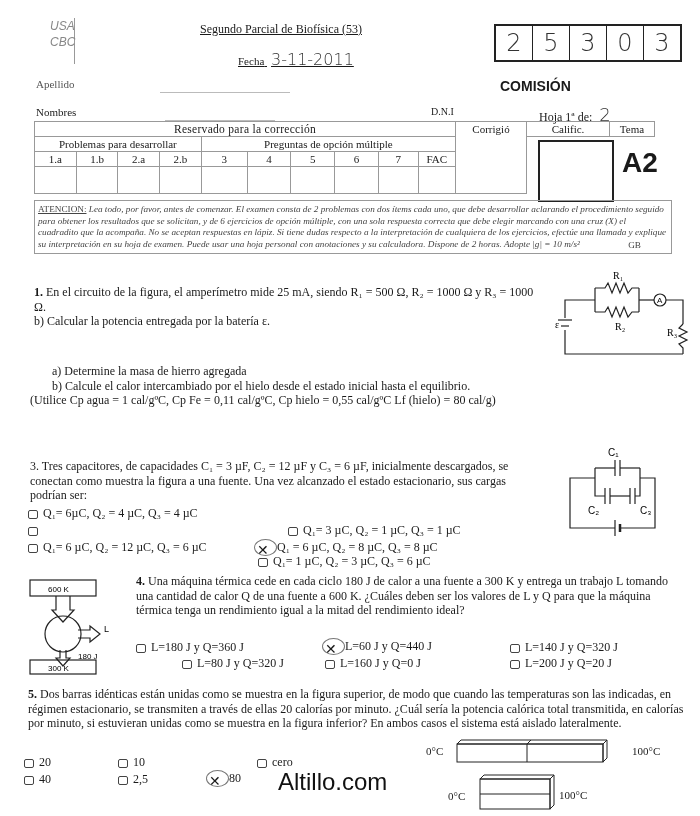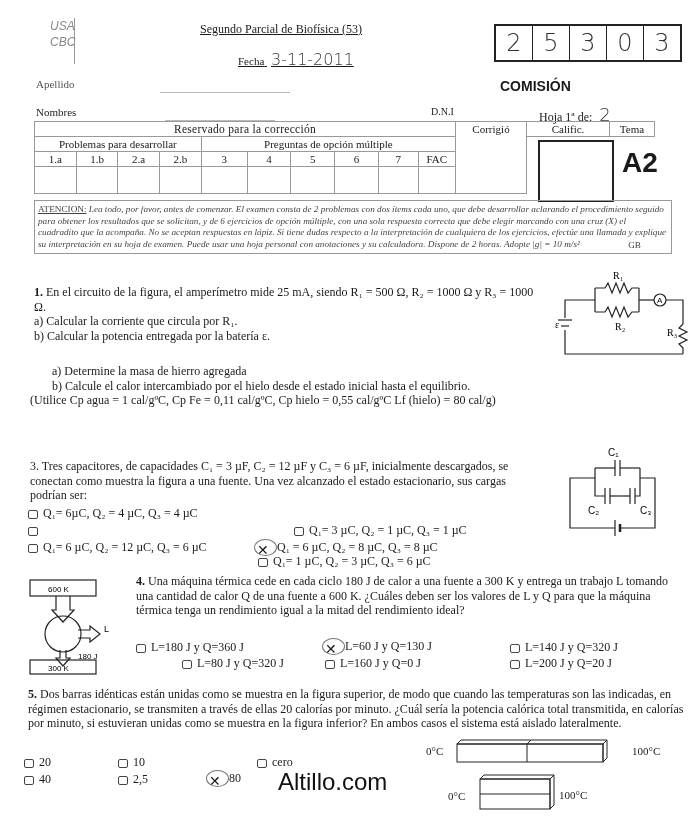--- a/index.html
+++ b/index.html
@@ -129,21 +129,20 @@
 <div class="abs calific-box"></div>
 <div class="abs tema-val sans">A2</div>
 
 <div class="abs atencion">
   <span class="lbl">ATENCION:</span><span> Lea todo, por favor, antes de comenzar. El examen consta de 2 problemas con dos ítems cada uno, que debe desarrollar aclarando el procedimiento seguido para obtener los resultados que se solicitan, y de 6 ejercicios de opción múltiple, con una sola respuesta correcta que debe elegir marcando con una cruz (X) el cuadradito que la acompaña. No se aceptan respuestas en lápiz. Si tiene dudas respecto a la interpretación de cualquiera de los ejercicios, efectúe una llamada y explique su interpretación en su hoja de examen. Puede usar una hoja personal con anotaciones y su calculadora. Dispone de 2 horas. Adopte |g| = 10 m/s²</span>
   <span class="gb">GB</span>
 </div>
 
 <div class="abs q" style="left:34px;top:285px;width:510px;">
   <div><b>1.</b><span> En el circuito de la figura, el amperímetro mide 25 mA, siendo R₁ = 500 Ω, R₂ = 1000 Ω y R₃ = 1000 Ω.</span></div>
-  <div>a) Calcular la corriente que circula por R₁.</div>
   <div>b) Calcular la potencia entregada por la batería ε.</div>
 </div>
 <svg class="abs" style="left:555px;top:268px;" width="140" height="90">
   <g stroke="#222" fill="none" stroke-width="1.2">
     <polyline points="10,50 10,32 40,32"></polyline>
     <polyline points="40,20 40,44"></polyline>
     <polyline points="40,20 50,20 53,15 57,25 61,15 65,25 69,15 73,25 77,20 84,20"></polyline>
     <polyline points="40,44 50,44 53,39 57,49 61,39 65,49 69,39 73,49 77,44 84,44"></polyline>
     <polyline points="84,20 84,44"></polyline>
     <polyline points="84,32 99,32"></polyline>
@@ -164,21 +163,21 @@
 <div class="abs q" style="left:30px;top:364px;width:540px;">
   <div style="padding-left:22px">a)   Determine la masa de hierro agregada</div>
   <div style="padding-left:22px">b)   Calcule el calor intercambiado por el hielo desde el estado inicial hasta el equilibrio.</div>
   <div>(Utilice Cp agua = 1 cal/gºC,  Cp Fe = 0,11 cal/gºC, Cp hielo = 0,55 cal/gºC  Lf (hielo) = 80 cal/g)</div>
 </div>
 
 <div class="abs q" style="left:30px;top:459px;width:500px;">3. Tres capacitores, de capacidades C₁ = 3 µF, C₂ = 12 µF y C₃ = 6 µF, inicialmente descargados, se conectan como muestra la figura a una fuente. Una vez alcanzado el estado estacionario, sus cargas podrían ser:</div>
 <div class="opt" style="left:28px;top:506px;"><span class="cb"></span><span>Q₁= 6µC, Q₂ = 4 µC, Q₃ = 4 µC</span></div>
 <div class="opt" style="left:258px;top:506px;margin-top:48px;"><span class="cb"></span><span>Q₁= 1 µC, Q₂ = 3 µC, Q₃ = 6 µC</span></div>
 <div class="opt" style="left:28px;top:523px;"><span class="cb"></span></div>
-<div class="opt" style="left:258px;top:523px;padding-left:36px;"><span class="cb"></span><span>Q₁= 3 µC, Q₂ = 1 µC, Q₃ = 1 µC</span></div>
+<div class="opt" style="left:252px;top:523px;padding-left:36px;"><span class="cb"></span><span>Q₁= 3 µC, Q₂ = 1 µC, Q₃ = 1 µC</span></div>
 <div class="opt" style="left:28px;top:540px;"><span class="cb"></span><span>Q₁= 6 µC, Q₂ = 12 µC, Q₃ = 6 µC</span></div>
 <div class="opt" style="left:254px;top:539px;"><span class="circle"><span class="cb x">✕</span></span><span>Q₁ = 6 µC, Q₂ = 8 µC, Q₃ = 8 µC</span></div>
 
 <svg class="abs" style="left:560px;top:448px;" width="120" height="100">
   <g stroke="#222" fill="none" stroke-width="1.2">
     <polyline points="35,20 55,20"></polyline>
       <line x1="55" y1="12" x2="55" y2="28"></line>
       <line x1="60" y1="12" x2="60" y2="28"></line>
       <polyline points="60,20 80,20"></polyline>
     <polyline points="35,20 35,48 45,48"></polyline>
@@ -209,21 +208,21 @@
   </g>
   <text x="20" y="14" font-size="8" font-family="Liberation Sans, sans-serif">600 K</text>
   <text x="20" y="93" font-size="8" font-family="Liberation Sans, sans-serif">300 K</text>
   <text x="50" y="81" font-size="8" font-family="Liberation Sans, sans-serif">180 J</text>
   <text x="76" y="54" font-size="9" font-family="Liberation Sans, sans-serif">L</text>
 </svg>
 <div class="abs q" style="left:136px;top:574px;width:545px;">
   <b>4.</b><span> Una máquina térmica cede en cada ciclo 180 J de calor a una fuente a 300 K y entrega un trabajo L tomando una cantidad de calor Q de una fuente a 600 K. ¿Cuáles deben ser los valores de L y Q para que la máquina térmica tenga un rendimiento igual a la mitad del rendimiento ideal?</span>
 </div>
 <div class="opt" style="left:136px;top:640px;"><span class="cb"></span><span>L=180 J y Q=360 J</span></div>
-<div class="opt" style="left:322px;top:638px;"><span class="circle"><span class="cb x">✕</span></span><span>L=60 J y Q=130 J</span></div>
+<div class="opt" style="left:322px;top:638px;"><span class="circle"><span class="cb x">✕</span></span><span>L=60 J y Q=440 J</span></div>
 <div class="opt" style="left:510px;top:640px;"><span class="cb"></span><span>L=140 J y Q=320 J</span></div>
 <div class="opt" style="left:136px;top:656px;padding-left:46px;"><span class="cb"></span><span>L=80 J y Q=320 J</span></div>
 <div class="opt" style="left:325px;top:656px;"><span class="cb"></span><span>L=160 J y Q=0 J</span></div>
 <div class="opt" style="left:510px;top:656px;"><span class="cb"></span><span>L=200 J y Q=20 J</span></div>
 
 <div class="abs q" style="left:28px;top:687px;width:660px;">
   <b>5.</b><span> Dos barras idénticas están unidas como se muestra en la figura superior, de modo que cuando las temperaturas son las indicadas, en régimen estacionario, se transmiten a través de ellas 20 calorías por minuto. ¿Cuál sería la potencia calórica total transmitida, en calorías por minuto, si estuvieran unidas como se muestra en la figura inferior? En ambos casos el sistema está aislado lateralmente.</span>
 </div>
 <div class="opt" style="left:24px;top:755px;"><span class="cb"></span><span>20</span></div>
 <div class="opt" style="left:118px;top:755px;"><span class="cb"></span><span>10</span></div>

